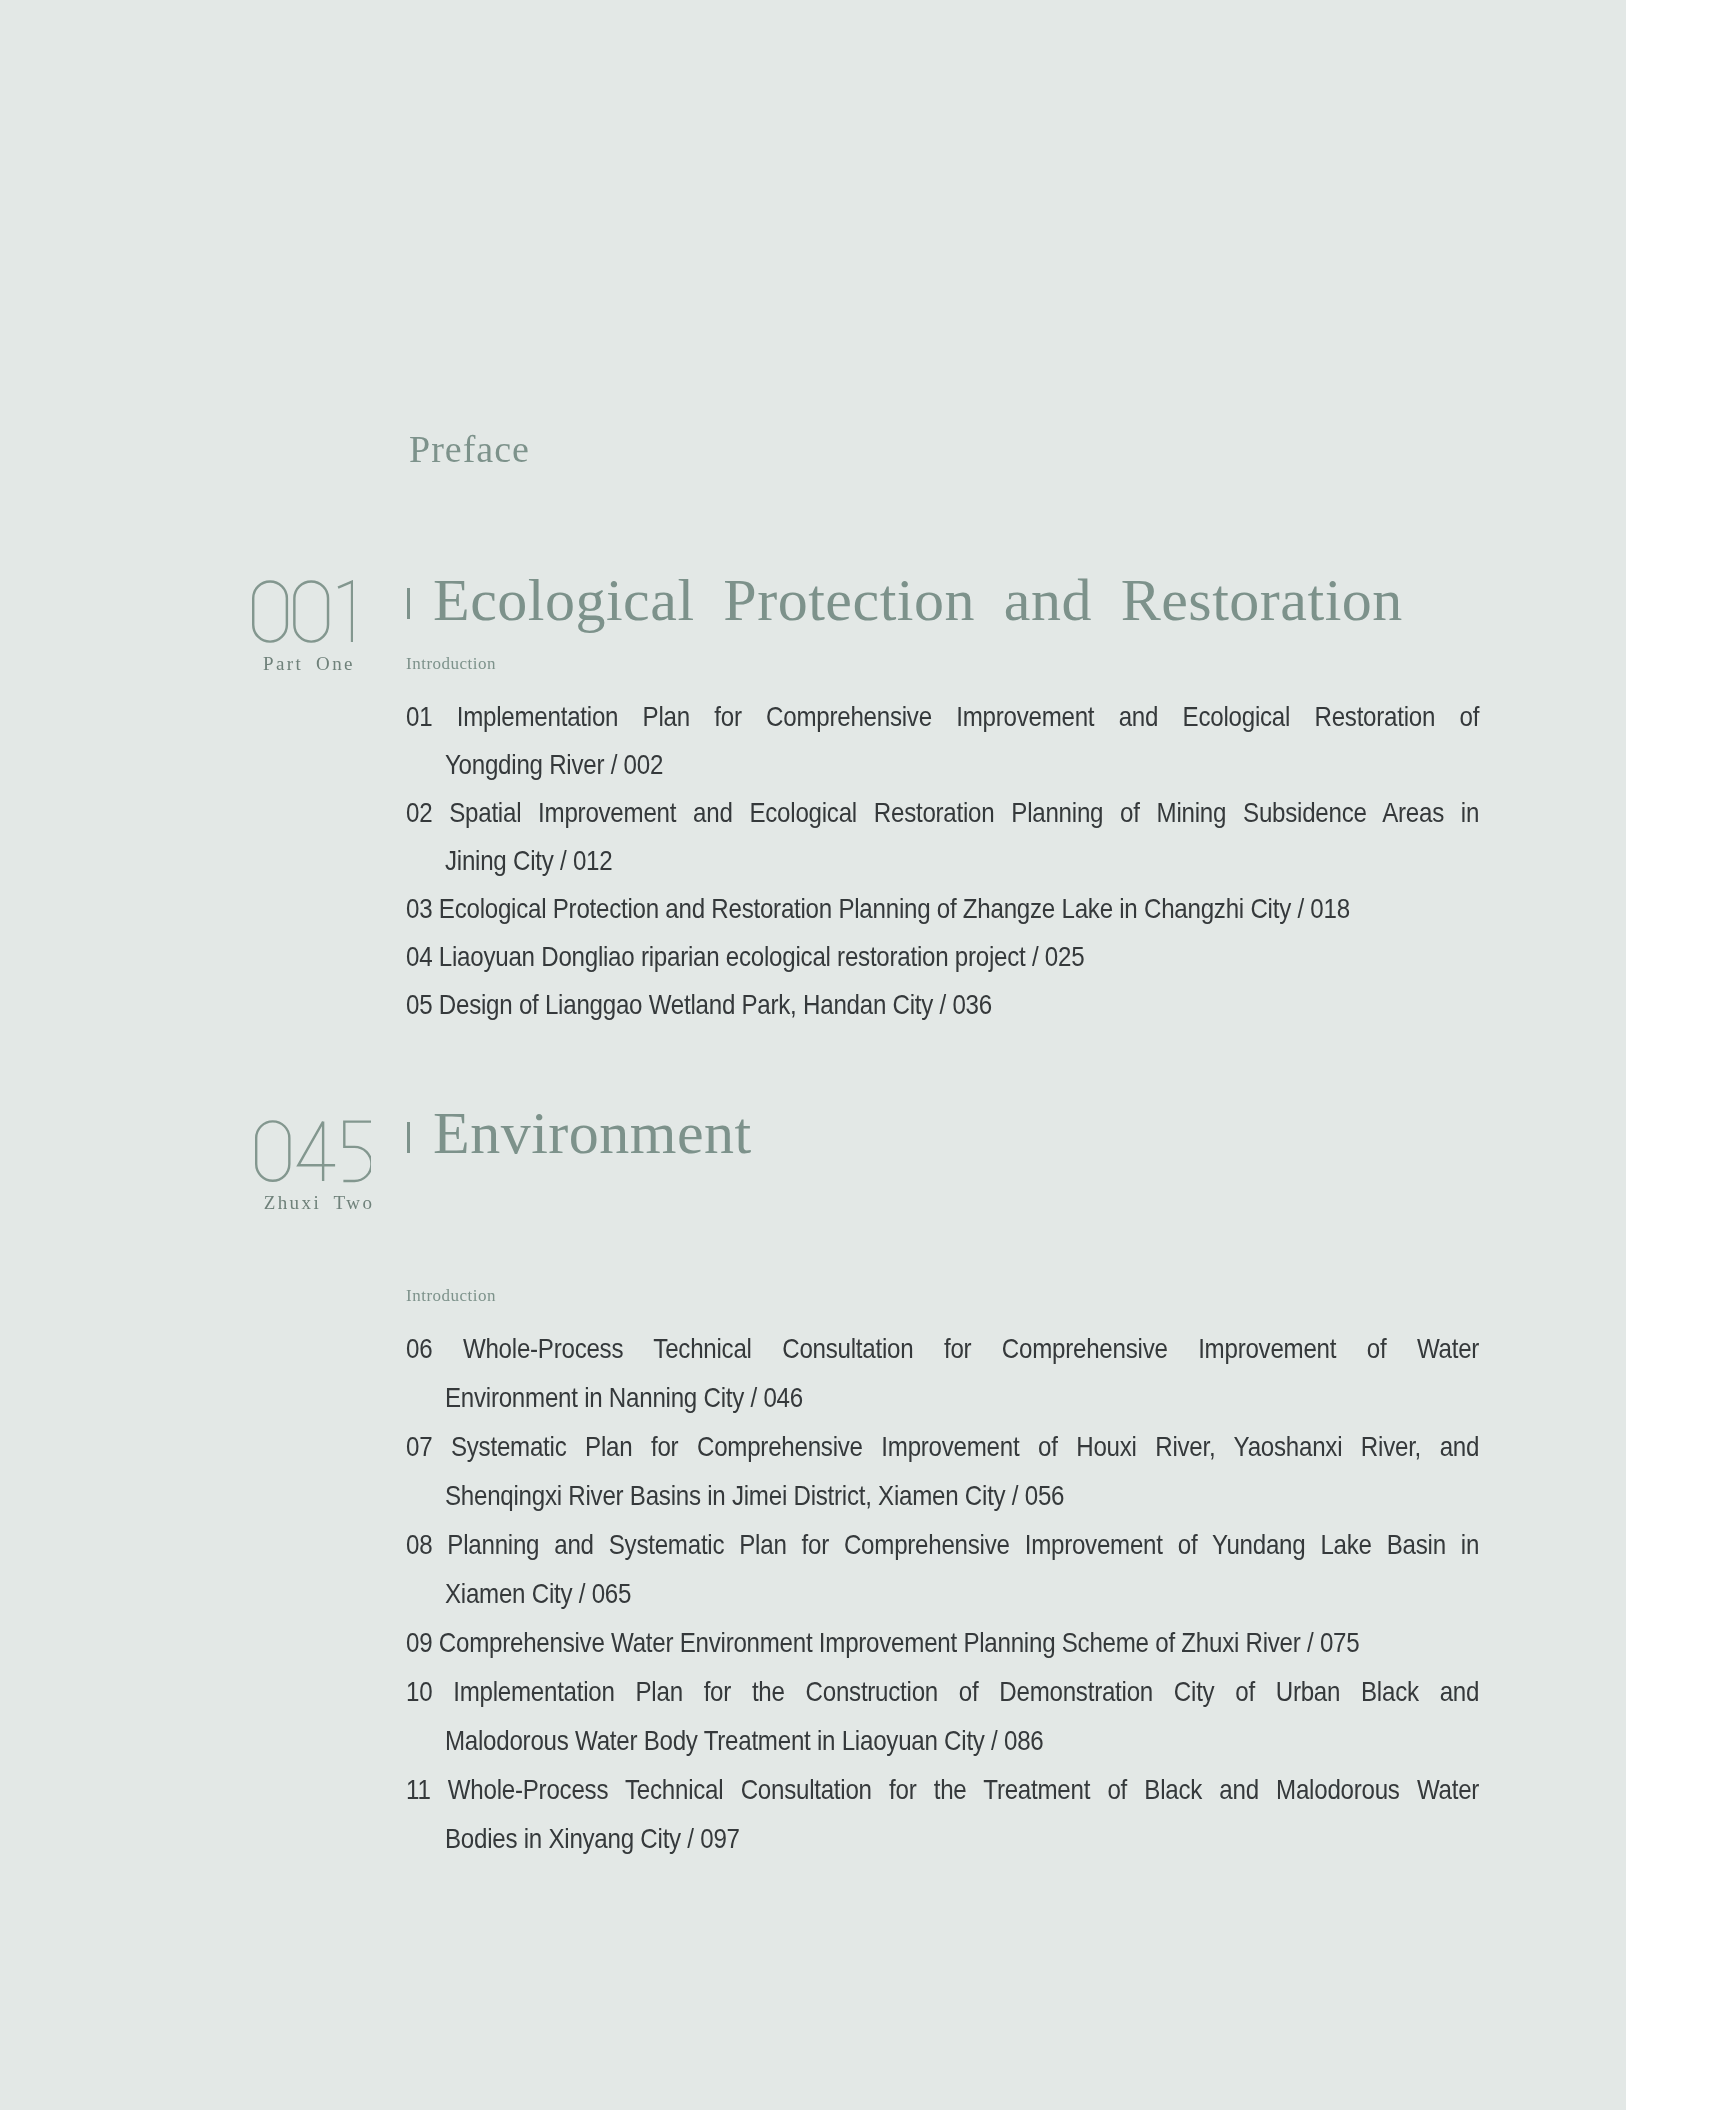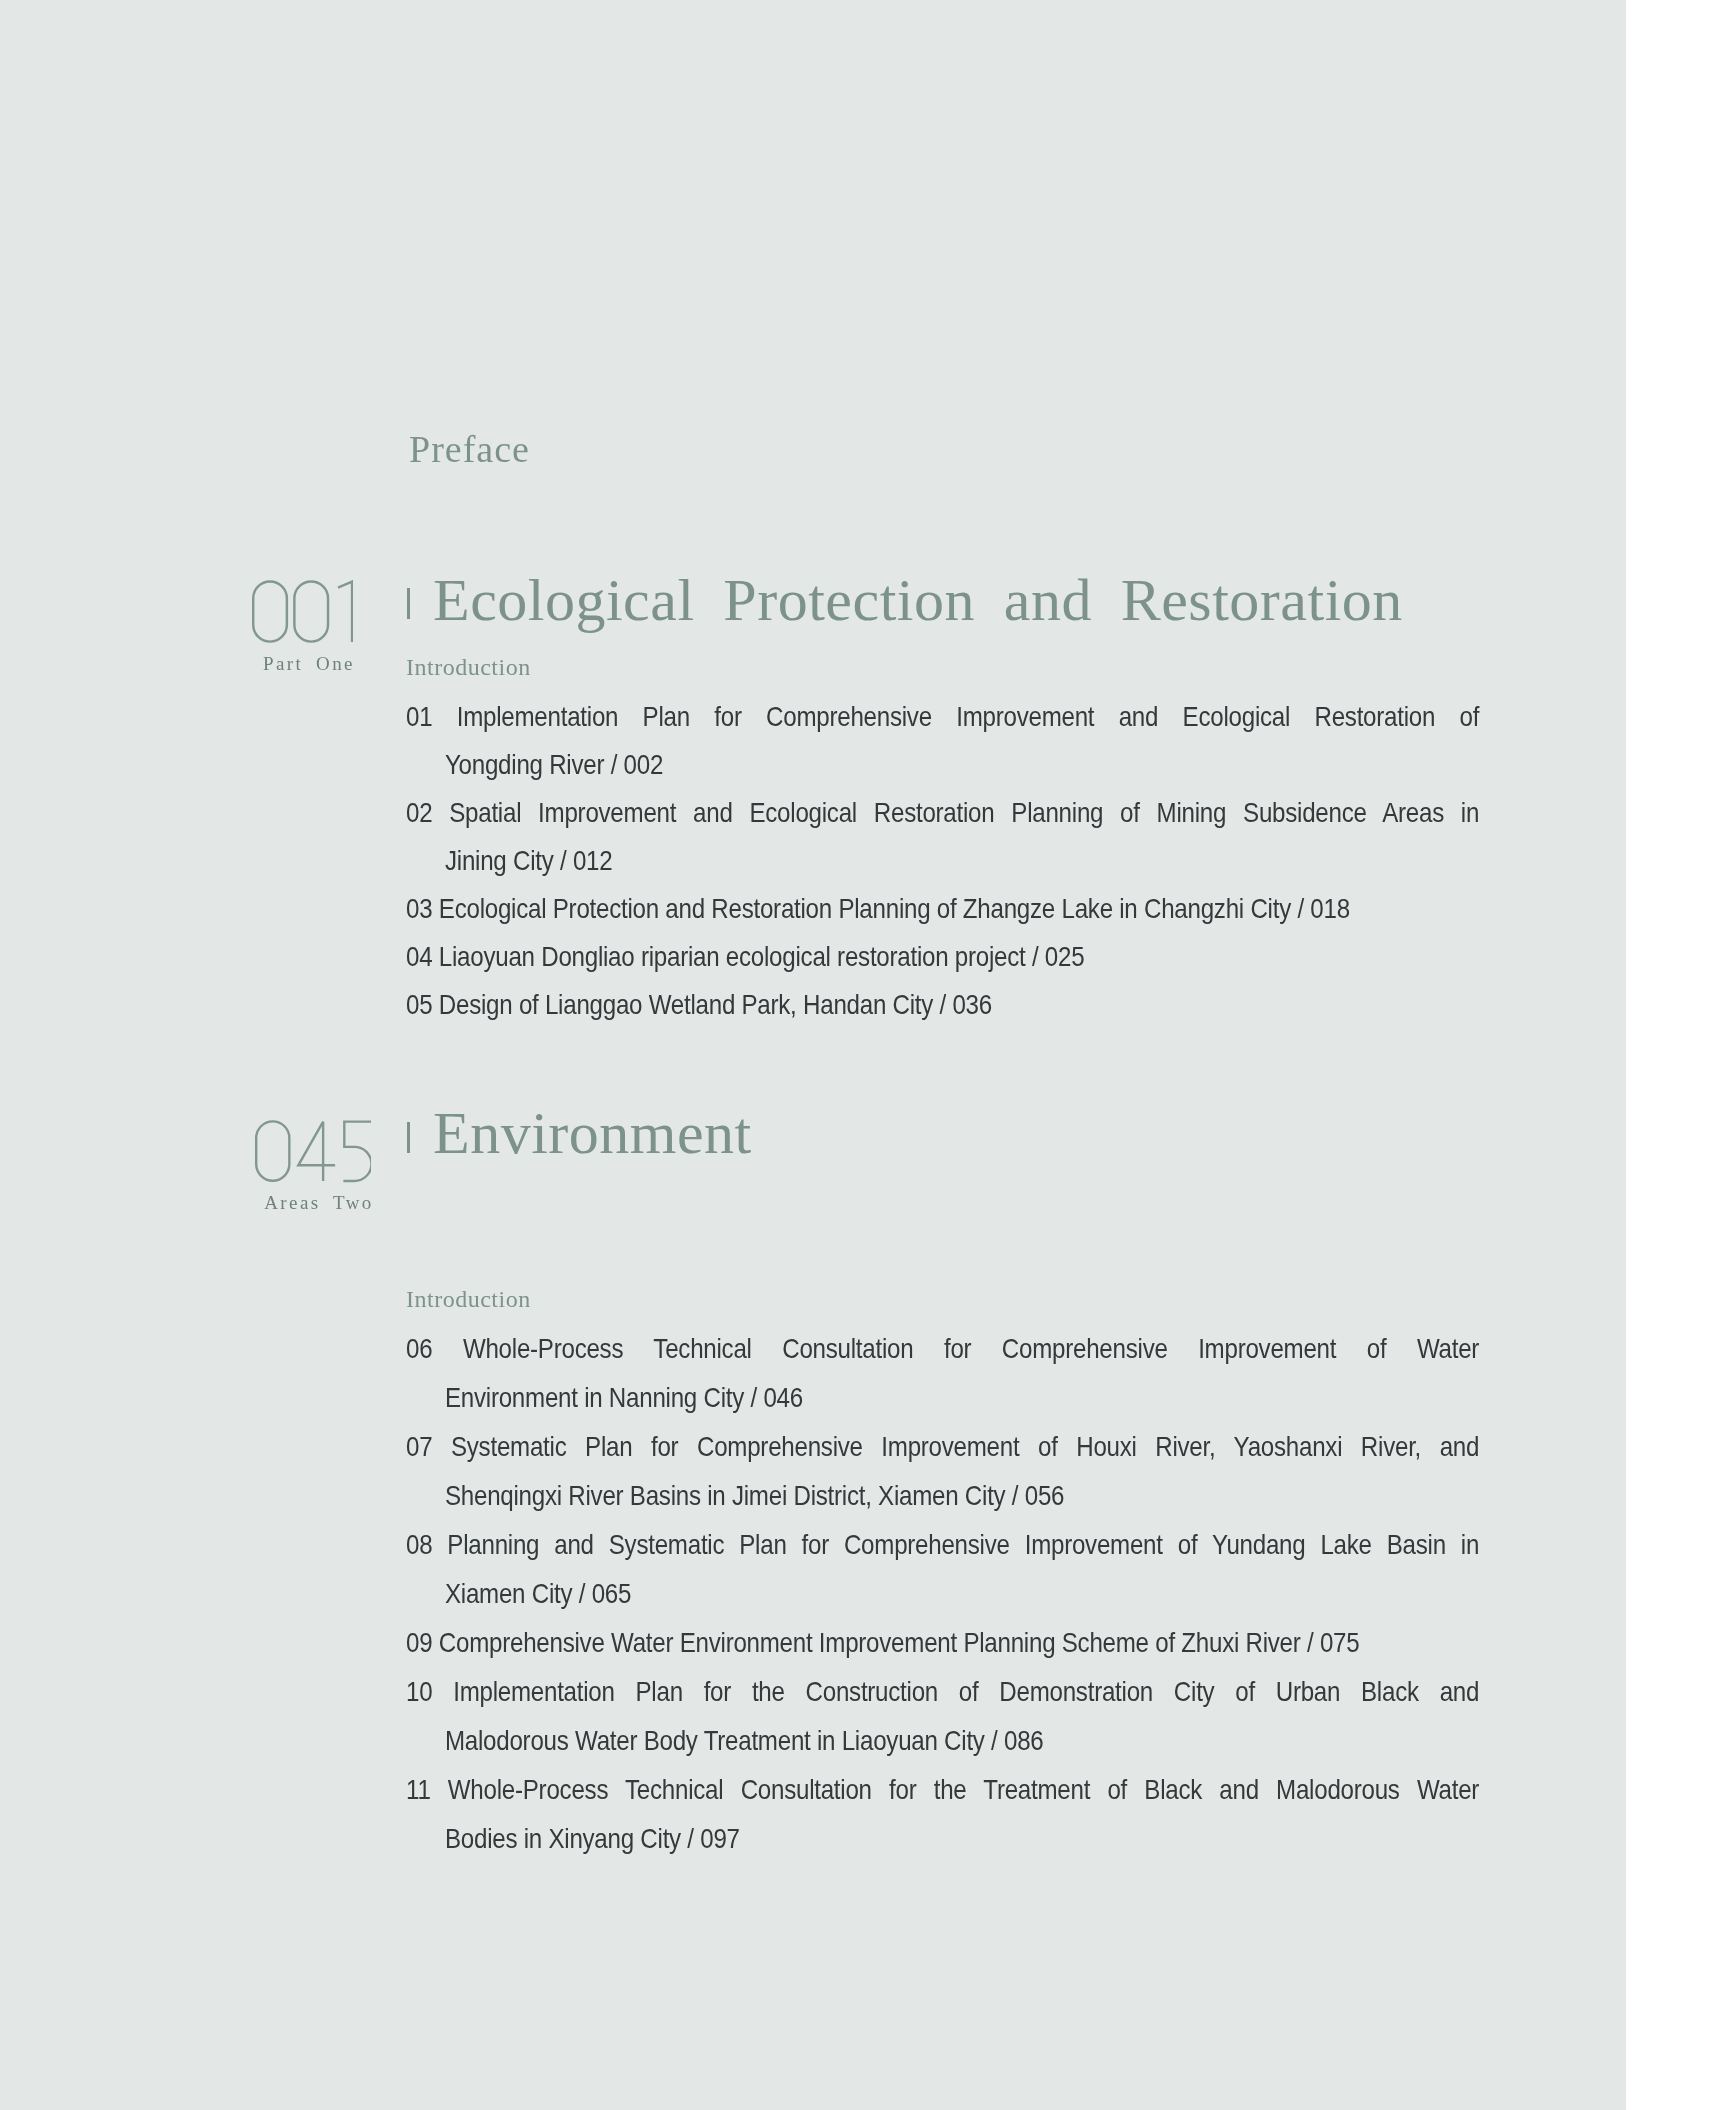--- a/index.html
+++ b/index.html
@@ -46,21 +46,21 @@
     font-size:60px;line-height:48px;
     color:#7d928b;
     word-spacing:13.3px;letter-spacing:0.5px;
     white-space:nowrap;
   }
   .part-a .part-title{top:-3.8px;}
   .part-b .part-title{top:-11.4px;}
 
   .intro{
     position:absolute;left:406px;
-    font-size:24px;color:#7d928b;
+    font-size:17px;color:#7d928b;
     letter-spacing:0.5px;
   }
   .part-a .intro{top:74px;}
   .part-b .intro{top:166px;}
 
   .list{
     position:absolute;left:406px;
     width:1267px;
     transform:scaleX(0.847);
     transform-origin:0 0;
@@ -118,21 +118,21 @@
   </section>
 
   <section class="part part-b">
     <div class="part-num">
         <svg viewBox="0 0 126 68" width="116" height="63">
           <rect x="1.3" y="1.3" width="36" height="64.4" rx="18" fill="none" stroke="#83978f" stroke-width="2.6"></rect>
           <path d="M30 1.5 L3 49 H43 M30 1.5 V66" transform="translate(44 0)" fill="none" stroke="#83978f" stroke-width="2.6"></path>
           <path d="M36 1.5 H7 V29 H18 A18.5 18.5 0 1 1 18 66 H6" transform="translate(90 0)" fill="none" stroke="#83978f" stroke-width="2.6"></path>
         </svg>
       </div>
-    <div class="part-label">Areas Two</div>
+    <div class="part-label">Zhuxi Two</div>
     <div class="vbar"></div>
     <div class="part-title">
         <div>Environment</div>
       </div>
     <div class="intro">Introduction</div>
     <div class="list">
         <div class="line jl"><span class="inum">06</span> <span class="itext">Whole-Process Technical Consultation for Comprehensive Improvement of Water</span></div>
         <div class="line cont"><span class="itext">Environment in Nanning City / 046</span></div>
         <div class="line jl"><span class="inum">07</span> <span class="itext">Systematic Plan for Comprehensive Improvement of Houxi River, Yaoshanxi River, and</span></div>
         <div class="line cont"><span class="itext">Shenqingxi River Basins in Jimei District, Xiamen City / 056</span></div>

